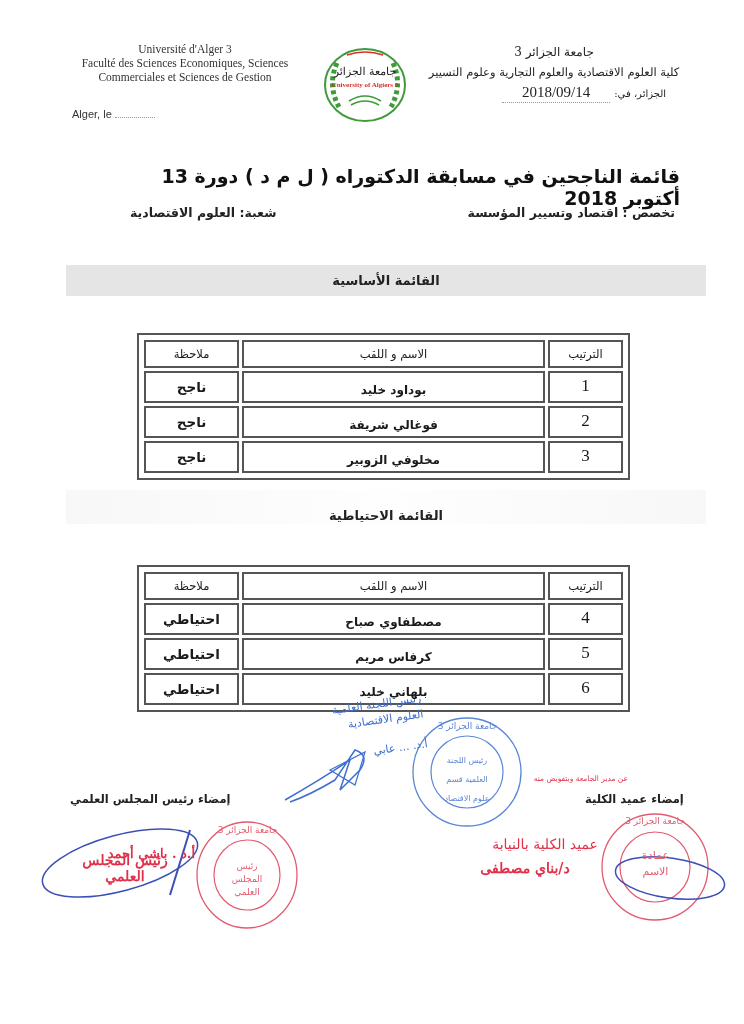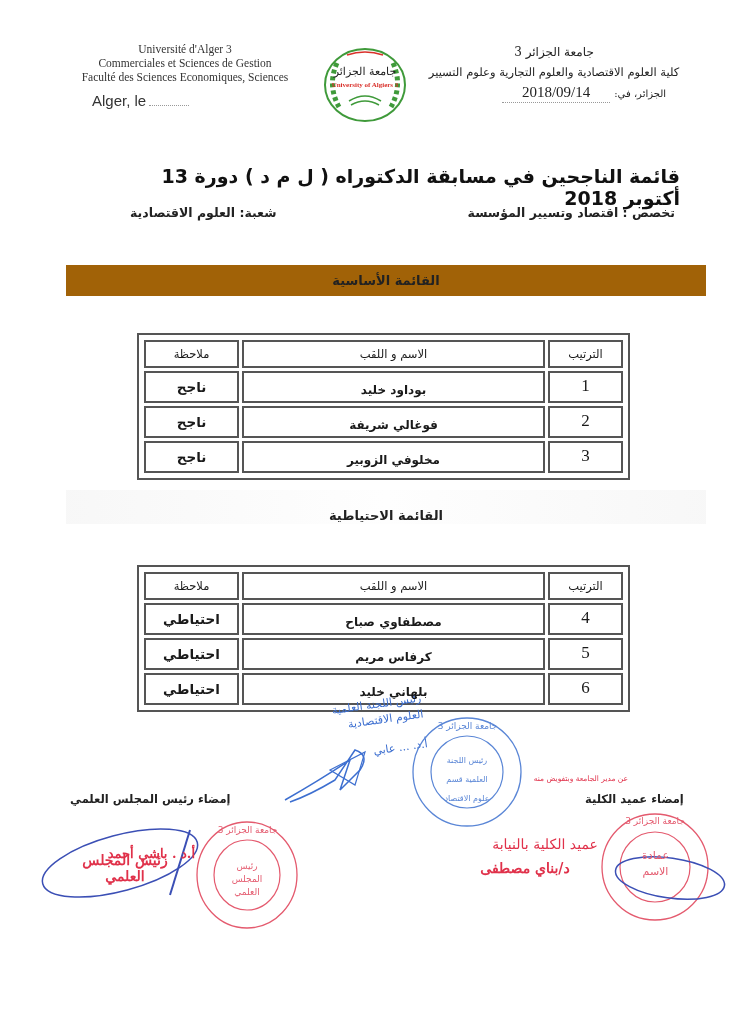--- a/index.html
+++ b/index.html
@@ -3,42 +3,42 @@
 <meta charset="utf-8">
 <style>
   * { box-sizing: border-box; margin: 0; padding: 0; }
   html, body { width: 744px; height: 1024px; background: #ffffff; overflow: hidden; }
   body { position: relative; font-family: "DejaVu Sans", sans-serif; color: #1a1a1a; }
   .abs { position: absolute; }
 
   
   .hdr-fr { left: 70px; top: 42px; width: 230px; text-align: center;
     font-family: "Liberation Serif", serif; font-size: 11.5px; line-height: 14px; color: #333; }
-  .alger-le { left: 72px; top: 92px; font-family: "Liberation Sans", sans-serif; font-size: 15px; color: #333; margin-left: 20px; }
+  .alger-le { left: 72px; top: 108px; font-family: "Liberation Sans", sans-serif; font-size: 11px; color: #333; }
   .alger-le .dots { display: inline-block; width: 40px; border-bottom: 1px dotted #999; margin-left: 3px; }
 
   
   .hdr-ar { right: 40px; top: 42px; width: 300px; direction: rtl; text-align: center;
     font-family: "DejaVu Serif", serif; font-size: 11.5px; line-height: 20px; color: #222; }
   .hdr-ar .univ { font-size: 12px; }
   .hdr-ar .date-line { display: flex; direction: rtl; justify-content: flex-start; align-items: baseline; gap: 4px; padding-right: 38px; }
   .hdr-ar .date-line .lbl { font-size: 10px; }
   .hdr-ar .date-line .val { font-family: "Liberation Serif", serif; font-size: 15px; border-bottom: 1px dotted #999; padding: 0 20px; }
 
   
   .logo { left: 315px; top: 45px; width: 100px; height: 80px; }
 
   
   .title { left: 100px; top: 165px; width: 580px; direction: rtl; text-align: right;
     font-family: "DejaVu Sans", sans-serif; font-weight: bold; font-size: 19px; color: #111; }
   .subtitle { left: 130px; top: 205px; width: 545px; direction: rtl; display: flex; justify-content: space-between;
     font-family: "DejaVu Sans", sans-serif; font-weight: bold; font-size: 12.5px; color: #222; }
 
   
-  .band { left: 66px; top: 265px; width: 640px; height: 31px; background: #a16207;
+  .band { left: 66px; top: 265px; width: 640px; height: 31px; background: #e5e5e5;
     display: flex; align-items: center; justify-content: center;
     font-family: "DejaVu Sans", sans-serif; font-weight: bold; font-size: 13px; color: #222; direction: rtl; }
   .band2-bg { left: 66px; top: 490px; width: 640px; height: 34px;
     background: linear-gradient(90deg, rgba(240,240,240,0.5), rgba(250,250,250,0.2), rgba(240,240,240,0.5)); }
   .section2 { left: 66px; top: 508px; width: 640px; text-align: center; direction: rtl;
     font-family: "DejaVu Sans", sans-serif; font-weight: bold; font-size: 13px; color: #222; }
 
   
   .tbl { position: absolute; left: 137px; width: 493px; border: 2px solid #555; padding: 2px; background: #fff; }
   .tbl table { width: 100%; border-collapse: separate; border-spacing: 3px; direction: rtl; }
@@ -56,22 +56,22 @@
 
   .stamp-text { font-family: "DejaVu Sans", sans-serif; }
   .red-sig { color: #e0314a; direction: rtl; font-family: "DejaVu Serif", serif; }
   .blue-sig { color: #3d6fd0; direction: rtl; font-family: "DejaVu Serif", serif; }
 </style>
 </head>
 <body>
 
 <div class="abs hdr-fr">
   <div>Université d'Alger  3</div>
+  <div>Faculté des Sciences Economiques, Sciences</div>
   <div>Commerciales et Sciences de Gestion</div>
-  <div>Faculté des Sciences Economiques, Sciences</div>
 </div>
 <div class="abs alger-le">
   <span>Alger, le</span><span class="dots"></span>
 </div>
 
 <div class="abs logo">
   <svg width="100" height="80" viewBox="0 0 100 80">
     <ellipse cx="50" cy="40" rx="40" ry="36" fill="none" stroke="#3f9a3a" stroke-width="2"></ellipse>
     <path d="M22 18 Q12 40 24 62" fill="none" stroke="#3f9a3a" stroke-width="5" stroke-dasharray="4 3"></path>
     <path d="M78 18 Q88 40 76 62" fill="none" stroke="#3f9a3a" stroke-width="5" stroke-dasharray="4 3"></path>

